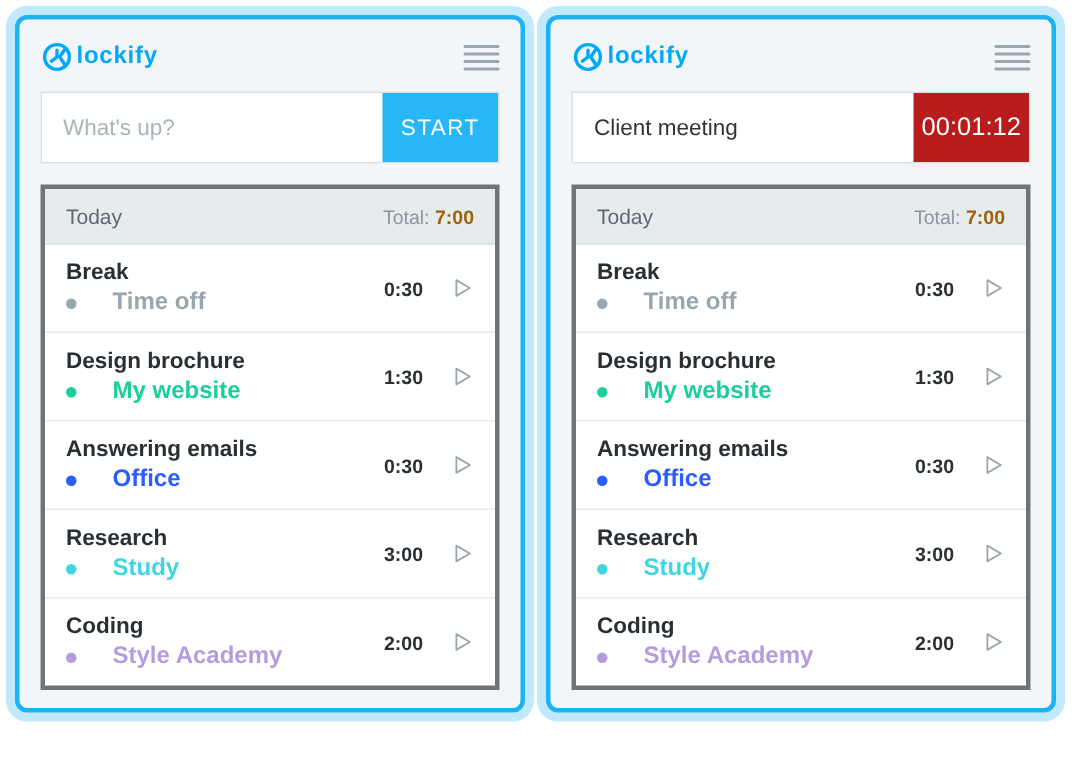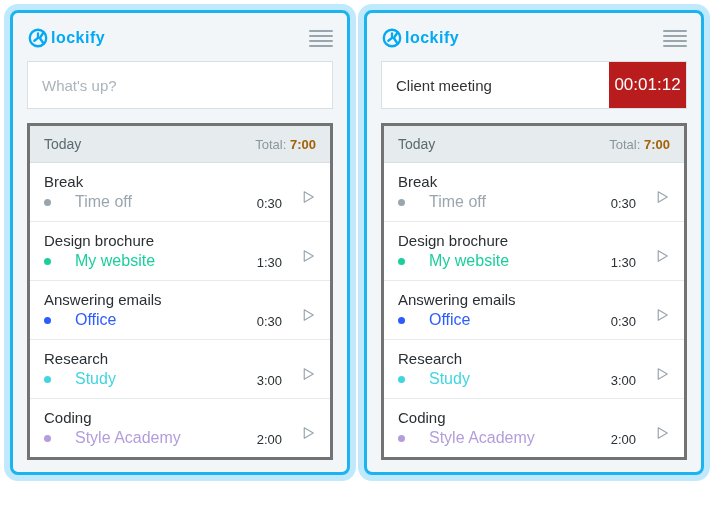--- a/index.html
+++ b/index.html
@@ -96,23 +96,24 @@
     align-items: center;
     padding: 10px 14px;
     font-size: 14px;
     color: #5a6a72;
     border-bottom: 1px solid #d9e0e4;
   }
   .day-total { color: #8a969d; font-size: 13px; }
   .day-total b { color: #a16207; font-weight: 700; margin-left: 0; }
   .entry {
     display: flex;
-    align-items: flex-end;
+    align-items: center;
     padding: 10px 8px 10px 14px;
     border-bottom: 1px solid #e4eaed;
+    font-weight: bold;
   }
   .entry:last-child { border-bottom: none; }
   .entry-main { flex: 1; min-width: 0; }
   .entry-title {
     font-size: 15px;
     color: #2a2f33;
     margin-bottom: 3px;
   }
   .entry-project {
     font-size: 16px;
@@ -153,20 +154,21 @@
     <div class="hamburger">
       <span></span>
         <span></span>
         <span></span>
         <span></span>
     </div>
   </div>
 
   <div class="input-row">
     <input class="task-input" placeholder="What's up?" style="">
+    <button class="start-btn">START</button>
   </div>
 
   <div class="list">
     <div class="day-header">
       <span>Today</span>
       <span class="day-total">
         <span>Total:</span>
         <b>7:00</b>
       </span>
     </div>

